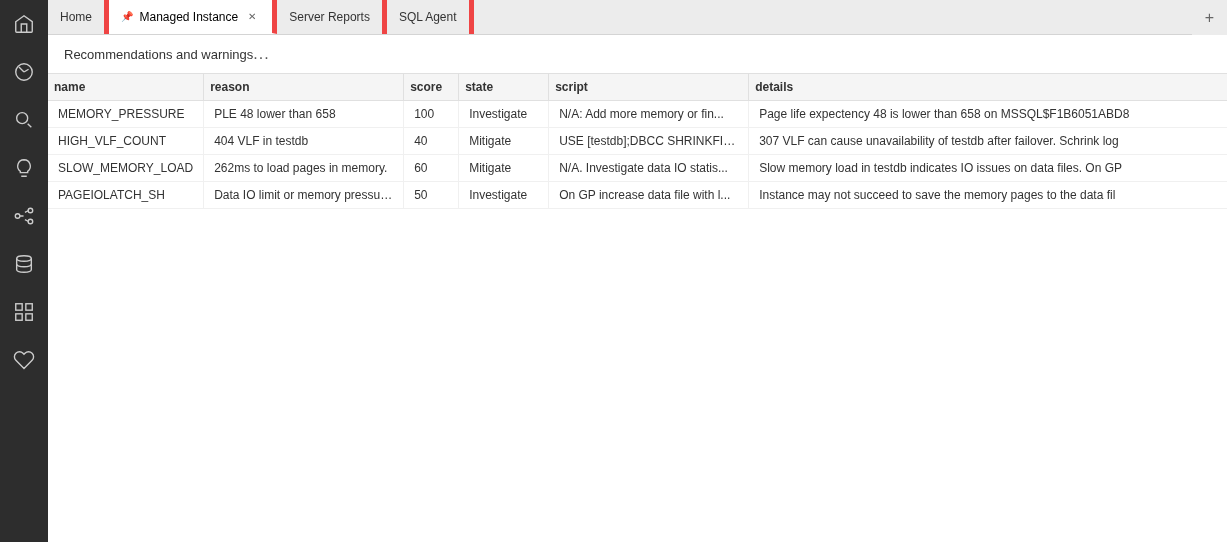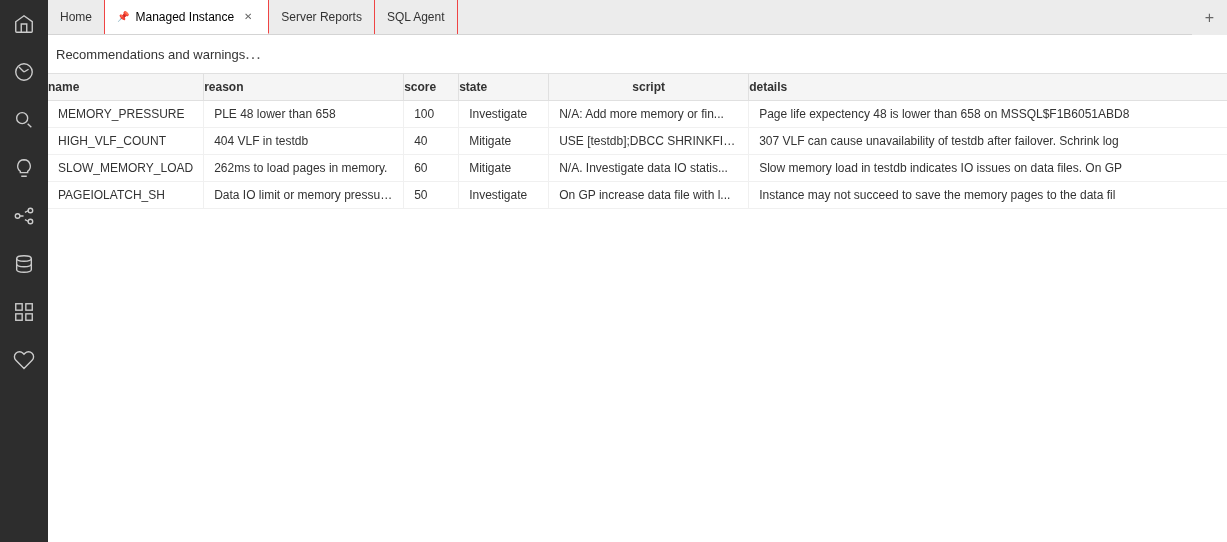--- a/index.html
+++ b/index.html
@@ -63,21 +63,21 @@
       align-items: stretch;
       flex-shrink: 0;
     }
     .tab {
       display: flex;
       align-items: center;
       padding: 14px 12px;
       cursor: pointer;
       font-size: 12px;
       color: #333;
-      border-right: 1px solid #ef4444;
+      border-right: 5px solid #ef4444;
       background: #ececec;
       white-space: nowrap;
       gap: 6px;
       height: 100%;
     }
     .tab.home-tab {
       background: #ececec;
     }
     .tab.active {
       background: #fff;
@@ -115,21 +115,21 @@
       flex-direction: column;
       overflow: hidden;
       margin: 0;
     }
 
     
     .panel-header {
       display: flex;
       align-items: center;
       justify-content: flex-start;
-      padding: 10px 16px 10px 8px;
+      padding: 10px 16px 10px 16px;
       border-bottom: 1px solid #e0e0e0;
       flex-shrink: 0;
     }
     .panel-title {
       font-size: 13px;
       color: #333;
     }
     .panel-menu {
       cursor: pointer;
       color: #555;
@@ -146,21 +146,21 @@
       width: 100%;
       border-collapse: collapse;
       font-size: 12px;
     }
     thead tr {
       background: #f5f5f5;
       border-bottom: 1px solid #e0e0e0;
     }
     thead th {
       text-align: left;
-      padding: 6px 0;
+      padding: 6px 6px;
       font-weight: 600;
       color: #333;
       border-right: 1px solid #e0e0e0;
       white-space: nowrap;
     }
     thead th:last-child {
       border-right: none;
       margin-top: 12px;
     }
     tbody tr {
@@ -175,21 +175,21 @@
       text-overflow: ellipsis;
       max-width: 200px;
     }
     tbody td:last-child {
       border-right: none;
     }
     .col-name { width: 150px; }
     .col-reason { width: 200px; }
     .col-score { width: 55px; }
     .col-state { width: 90px; }
-    .col-script { width: 200px; text-align: center; }
+    .col-script { width: 200px; }
     .col-details { width: auto; }
   </style>
 </head>
 <body>
 
 <div class="activity-bar">
   <div class="activity-bar-top">
 
     <div class="activity-item" title="Home">
       <svg viewBox="0 0 24 24" fill="none" stroke="#ccc" stroke-width="1.5">

